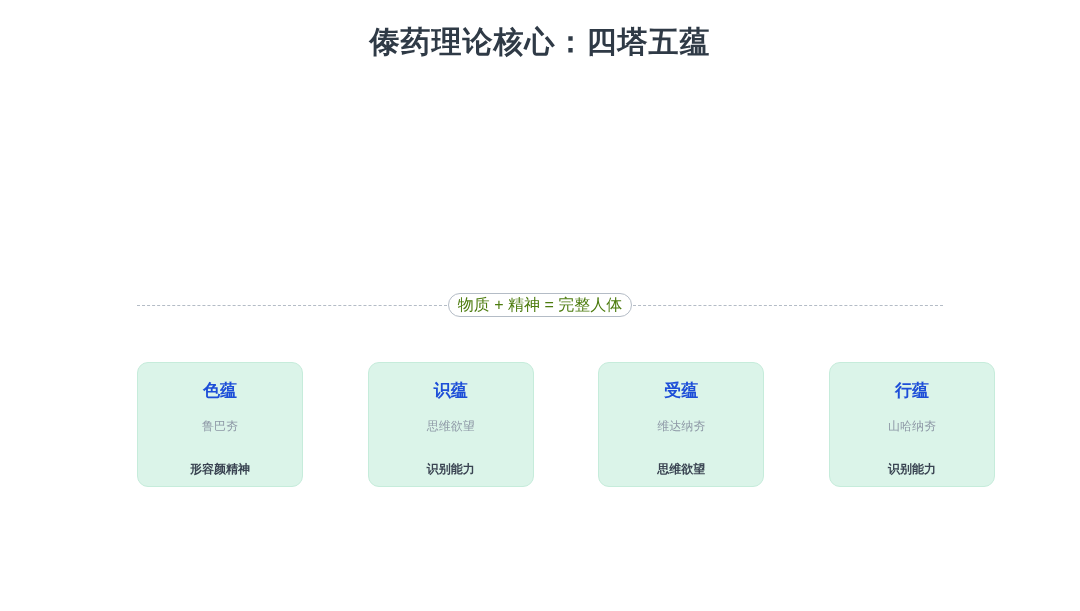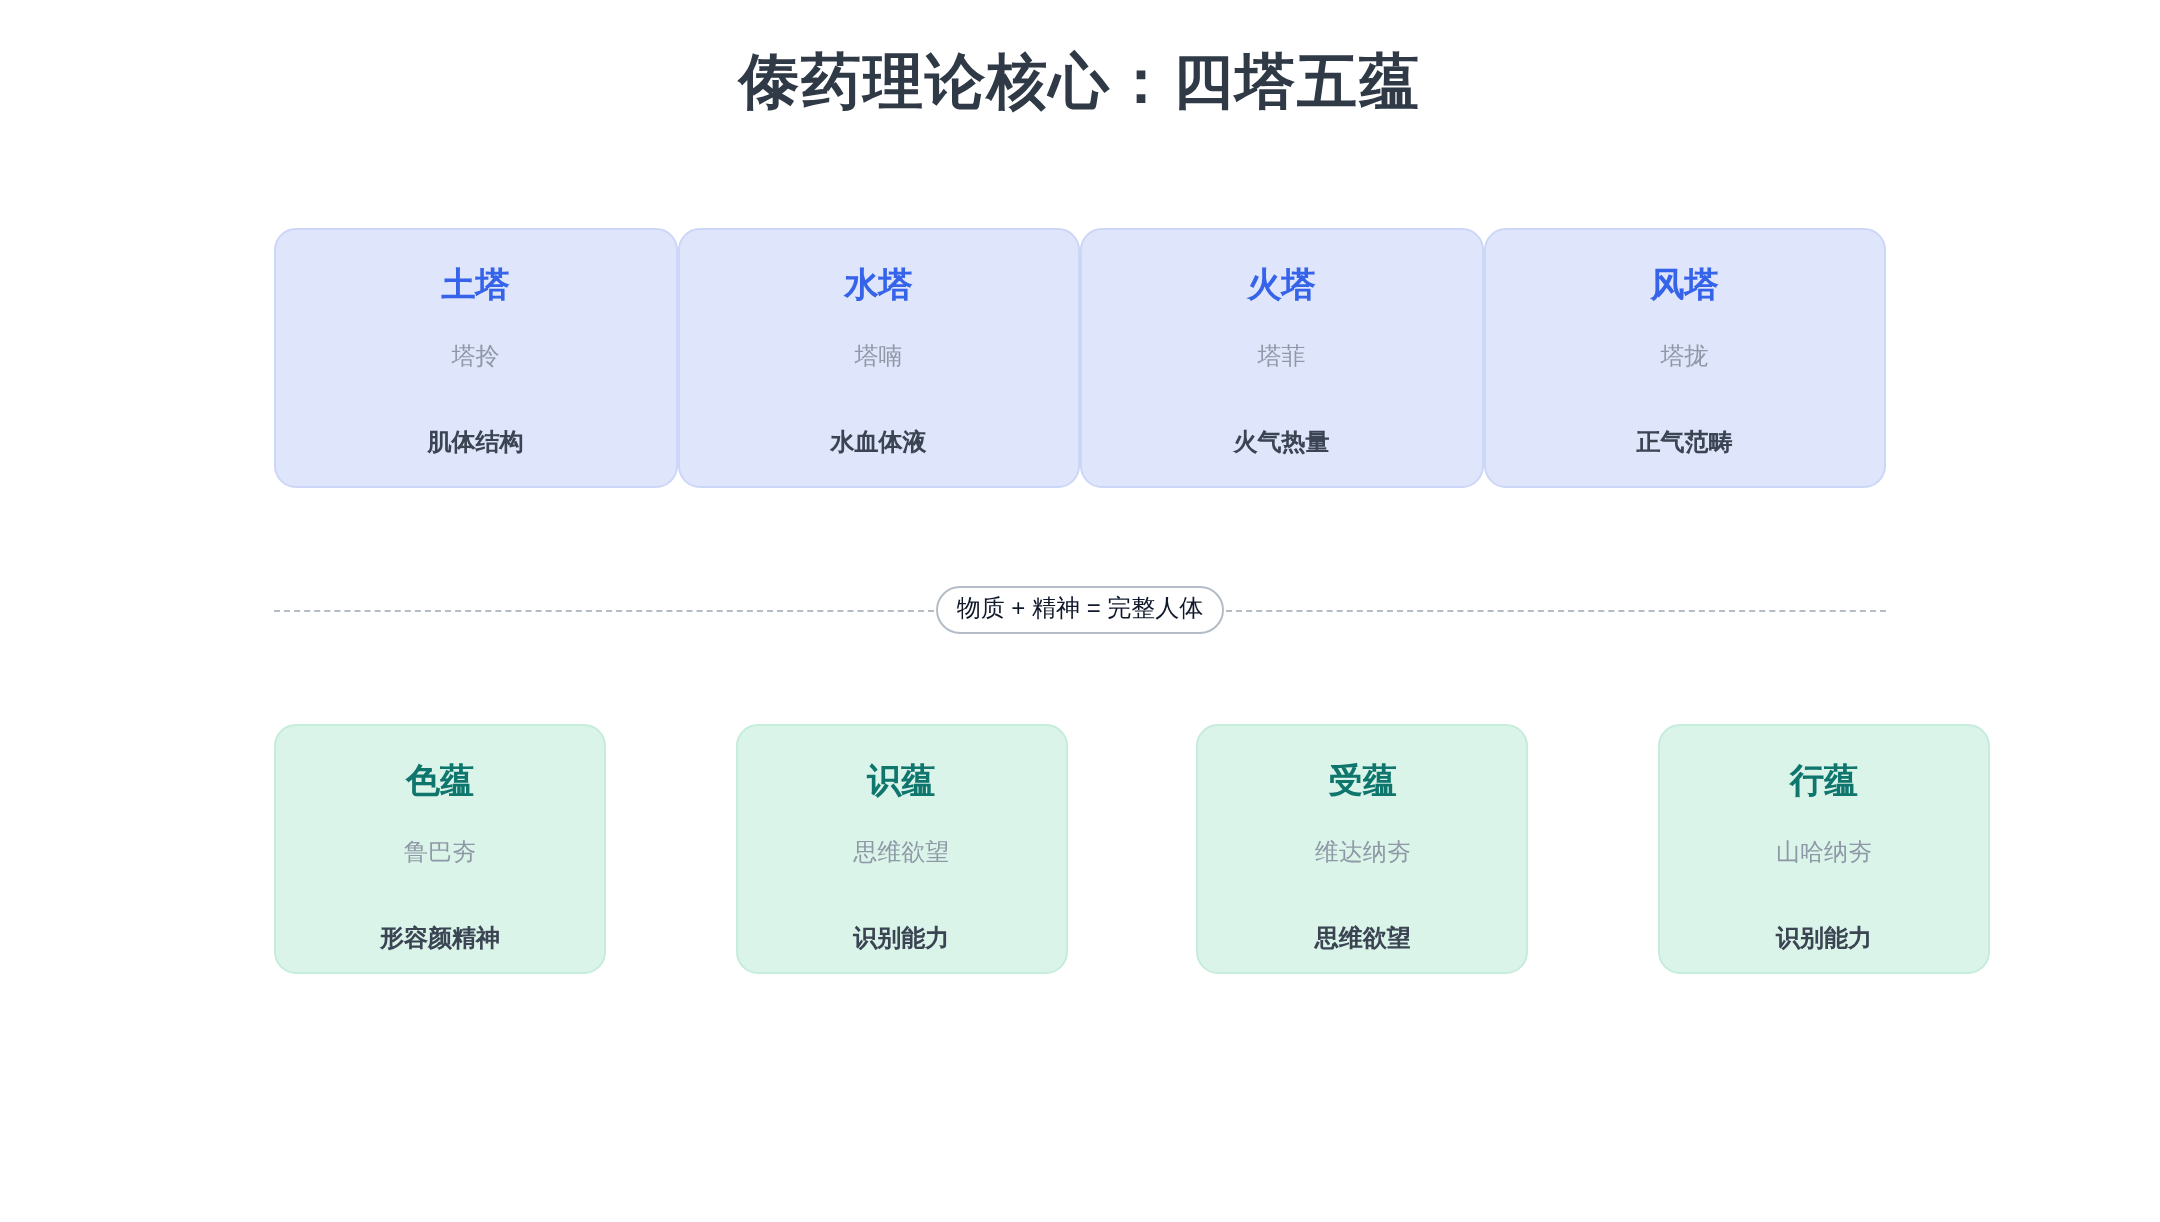--- a/index.html
+++ b/index.html
@@ -87,21 +87,21 @@
     border: 1px solid #c6ecdb;
   }
 
   .card-title {
     font-size: 17px;
     font-weight: 700;
     line-height: 24px;
     margin: 0;
   }
   .card-tower .card-title { color: #3563e9; }
-  .card-aggregate .card-title { color: #0f766e; }
+  .card-aggregate .card-title { color: #1d4ed8; }
 
   .card-sub {
     font-size: 12px;
     font-weight: 400;
     color: #8e98a6;
     line-height: 18px;
     margin-top: 14px;
   }
 
   .card-desc {
@@ -129,62 +129,35 @@
     height: 0;
     border-top: 1px dashed #b4bcc6;
   }
 
   .divider-label {
     flex: 0 0 auto;
     box-sizing: border-box;
     border: 1px solid #b4bcc6;
     border-radius: 12px;
     padding: 3px 9px 4px 9px;
-    font-size: 12px;
+    font-size: 16px;
     line-height: 15px;
-    color: #0f172a;
+    color: #4d7c0f;
     background: #ffffff;
     white-space: nowrap;
     margin: 0 1px;
   }
 </style>
 </head>
 <body>
 
 <div class="page">
 
   <div class="page-title">傣药理论核心：四塔五蕴</div>
 
-  <div class="row row-towers">
-
-    <div class="card card-tower">
-      <div class="card-title">土塔</div>
-      <div class="card-sub">塔拎</div>
-      <div class="card-desc">肌体结构</div>
-    </div>
-
-    <div class="card card-tower">
-      <div class="card-title">水塔</div>
-      <div class="card-sub">塔喃</div>
-      <div class="card-desc">水血体液</div>
-    </div>
-
-    <div class="card card-tower">
-      <div class="card-title">火塔</div>
-      <div class="card-sub">塔菲</div>
-      <div class="card-desc">火气热量</div>
-    </div>
-
-    <div class="card card-tower">
-      <div class="card-title">风塔</div>
-      <div class="card-sub">塔拢</div>
-      <div class="card-desc">正气范畴</div>
-    </div>
-
-  </div>
 
   <div class="divider">
     <div class="divider-line"></div>
     <div class="divider-label">物质 + 精神 = 完整人体</div>
     <div class="divider-line"></div>
   </div>
 
   <div class="row row-aggregates">
 
     <div class="card card-aggregate">

